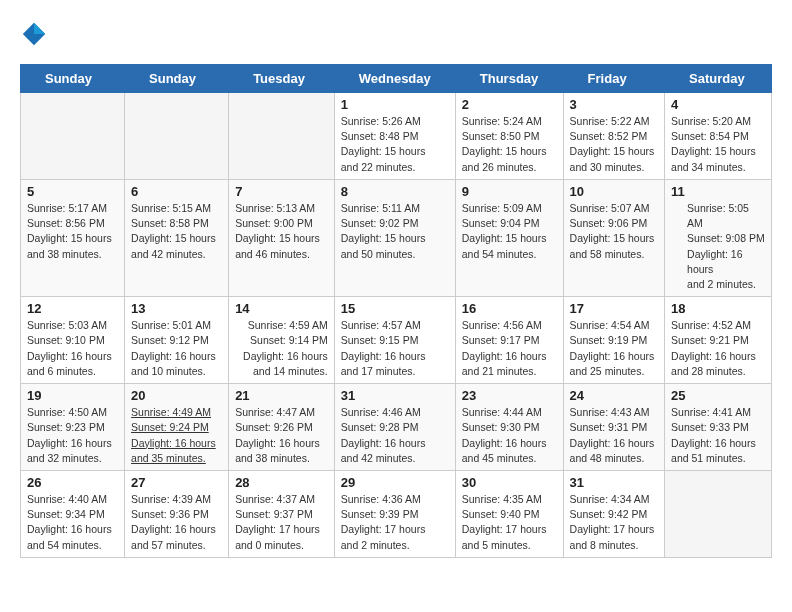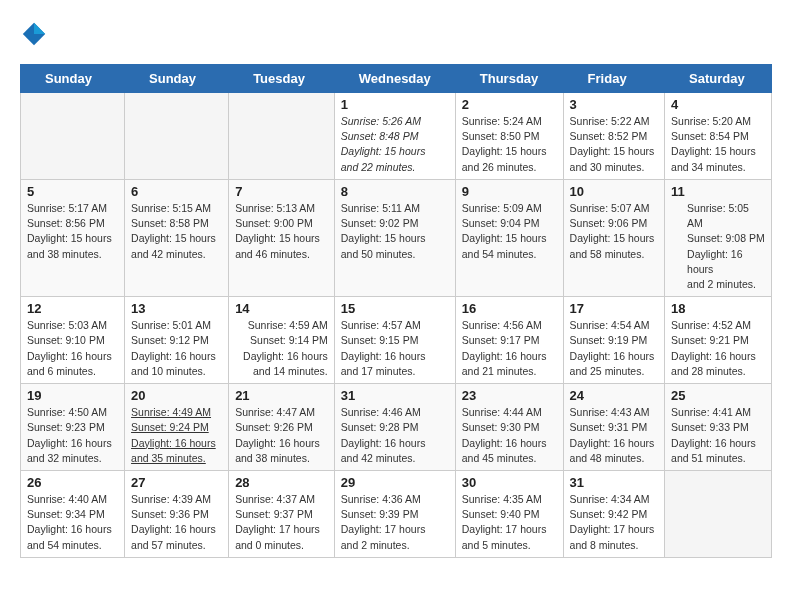--- a/index.html
+++ b/index.html
@@ -120,21 +120,21 @@
         <th>Saturday</th>
       </tr>
   </thead>
   <tbody id="calendar-body">
   <tr>
         <td class="empty-cell"></td>
         <td class="empty-cell"></td>
         <td class="empty-cell"></td>
         <td>
           <div class="day-number">1</div>
-          <div class="day-info" style="white-space: pre-line; font-style: italic;">Sunrise: 5:26 AM
+          <div class="day-info" style="white-space: pre-line;">Sunrise: 5:26 AM
 Sunset: 8:48 PM
 Daylight: 15 hours
 and 22 minutes.</div>
         </td>
         <td>
           <div class="day-number">2</div>
           <div class="day-info" style="white-space: pre-line;">Sunrise: 5:24 AM
 Sunset: 8:50 PM
 Daylight: 15 hours
 and 26 minutes.</div>

